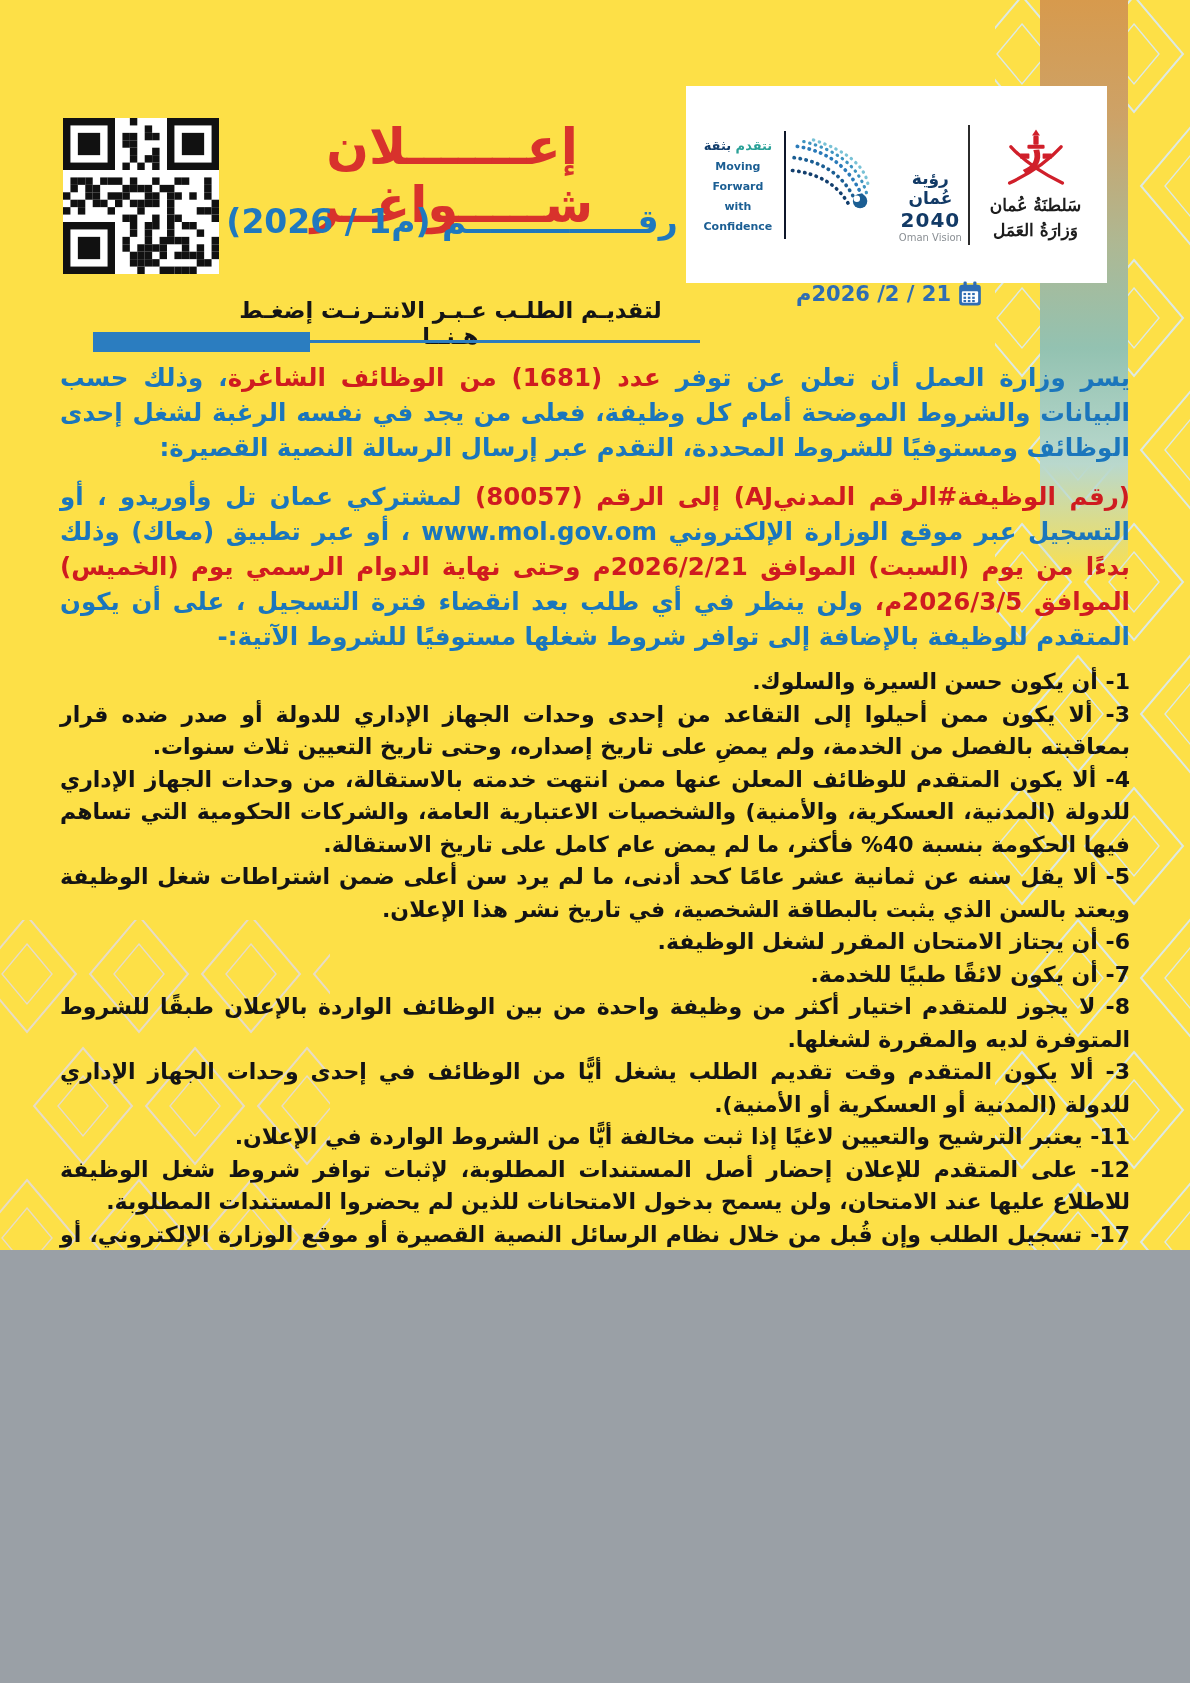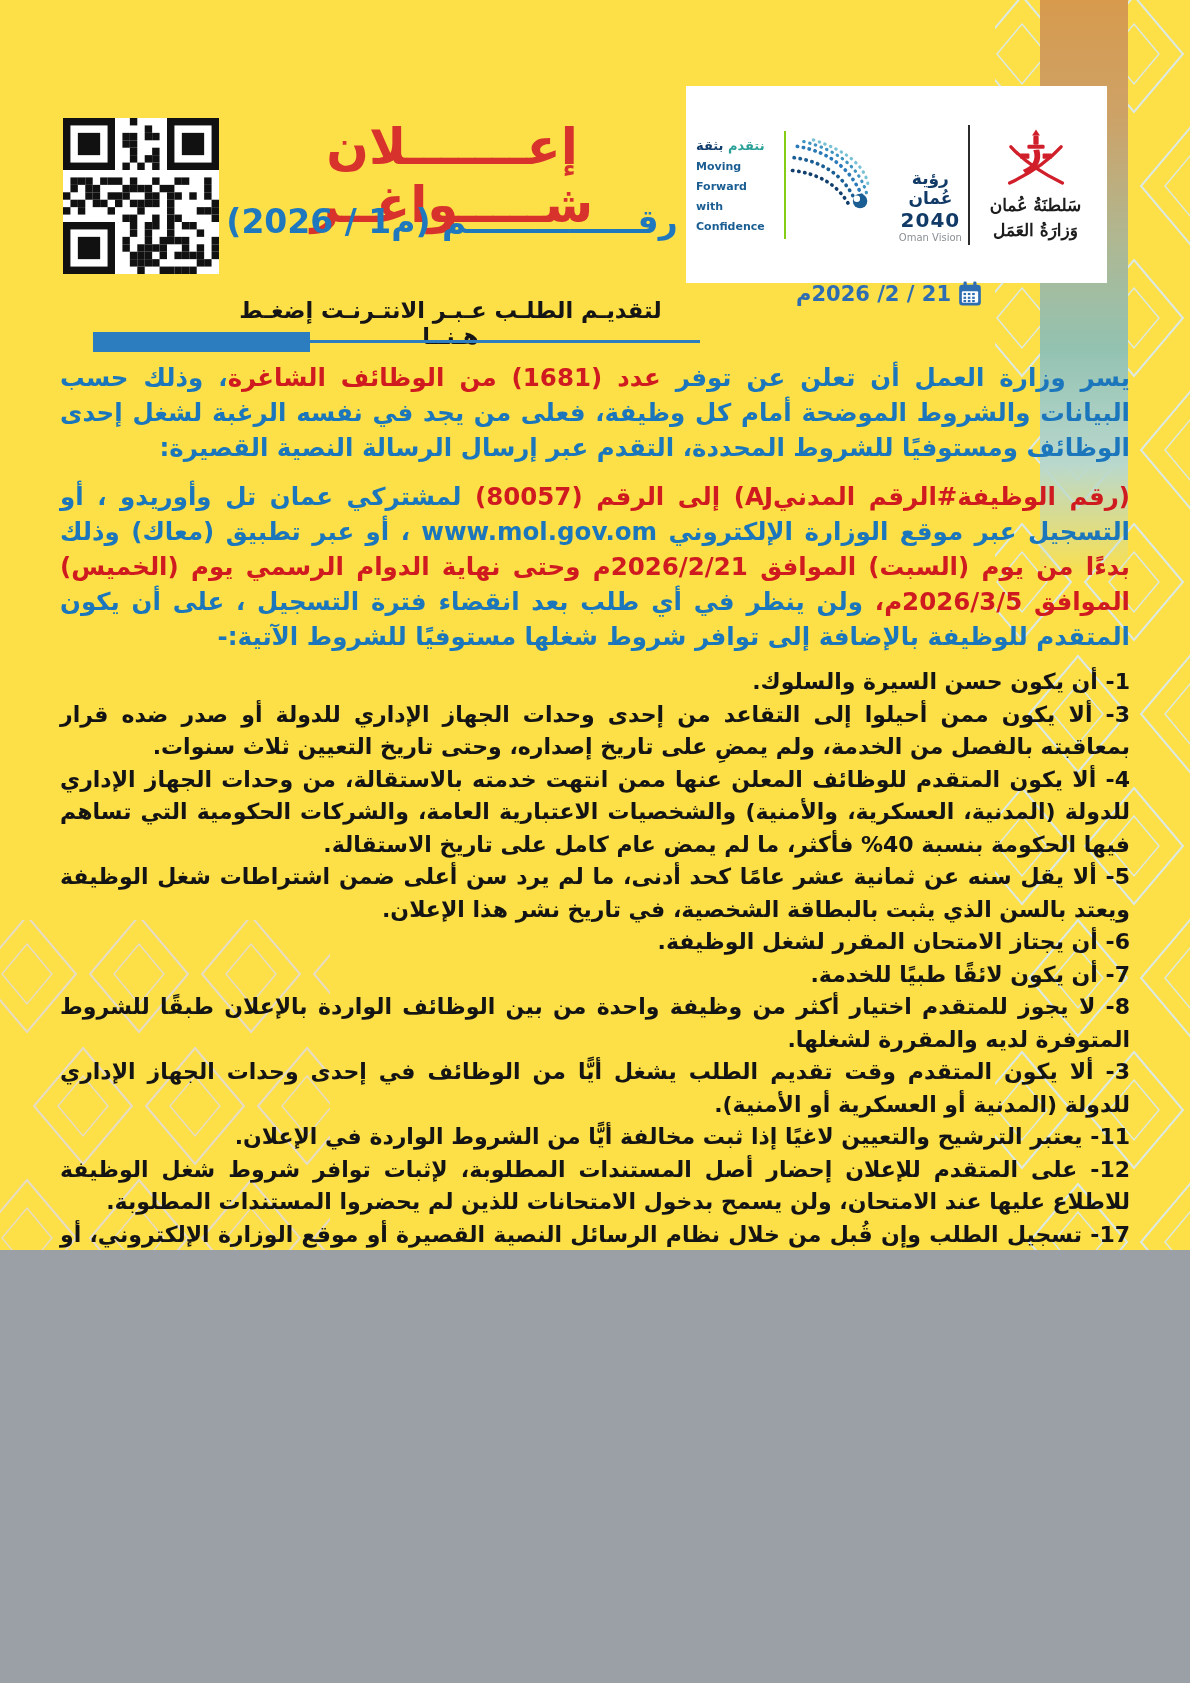--- a/index.html
+++ b/index.html
@@ -3,21 +3,21 @@
 <meta charset="utf-8">
 <style>
   html,body{margin:0;padding:0;background:#9aa0a6;}
   .page{position:relative;width:1190px;height:1250px;margin:0 auto;background:#fde047;
         overflow:hidden;font-family:"DejaVu Sans",sans-serif;direction:rtl;}
   svg.pat{position:absolute;z-index:0;pointer-events:none;}
   .band{position:absolute;left:1040px;top:0;width:88px;height:580px;z-index:1;
         background:linear-gradient(180deg,#d79a4d 0%,#cda267 20%,#aeb893 42%,#93c2b1 60%,#b9d8cd 80%,rgba(185,216,205,0) 100%);}
   .logo-box{position:absolute;left:686px;top:86px;width:421px;height:197px;background:#fff;z-index:2;
             display:flex;align-items:center;justify-content:space-between;direction:ltr;padding:0 6px;box-sizing:border-box;}
-  .tagline{width:96px;text-align:left;border-right:2px solid #84cc16;padding:4px 4px;line-height:1.25;}
+  .tagline{width:96px;text-align:center;border-right:2px solid #0f172a;padding:4px 4px;line-height:1.25;}
   .tagline .ar{font-size:13px;font-weight:bold;color:#2aa198;}
   .tagline .ar b{color:#123e6d;}
   .tagline .en{font-size:11px;color:#1b5e93;font-weight:bold;}
   .vision{display:flex;align-items:center;direction:ltr;}
   .vis-text{text-align:center;direction:rtl;margin-left:2px;}
   .vis-name{font-size:17px;font-weight:bold;color:#123a66;display:block;margin-top:42px;}
   .vis-year{font-size:20px;font-weight:bold;color:#123a66;display:block;letter-spacing:1px;}
   .vis-cap{font-size:10px;color:#8a8f94;display:block;}
   .logo-divider{width:2px;height:120px;background:#2b2b2b;}
   .ministry{width:150px;text-align:center;}

